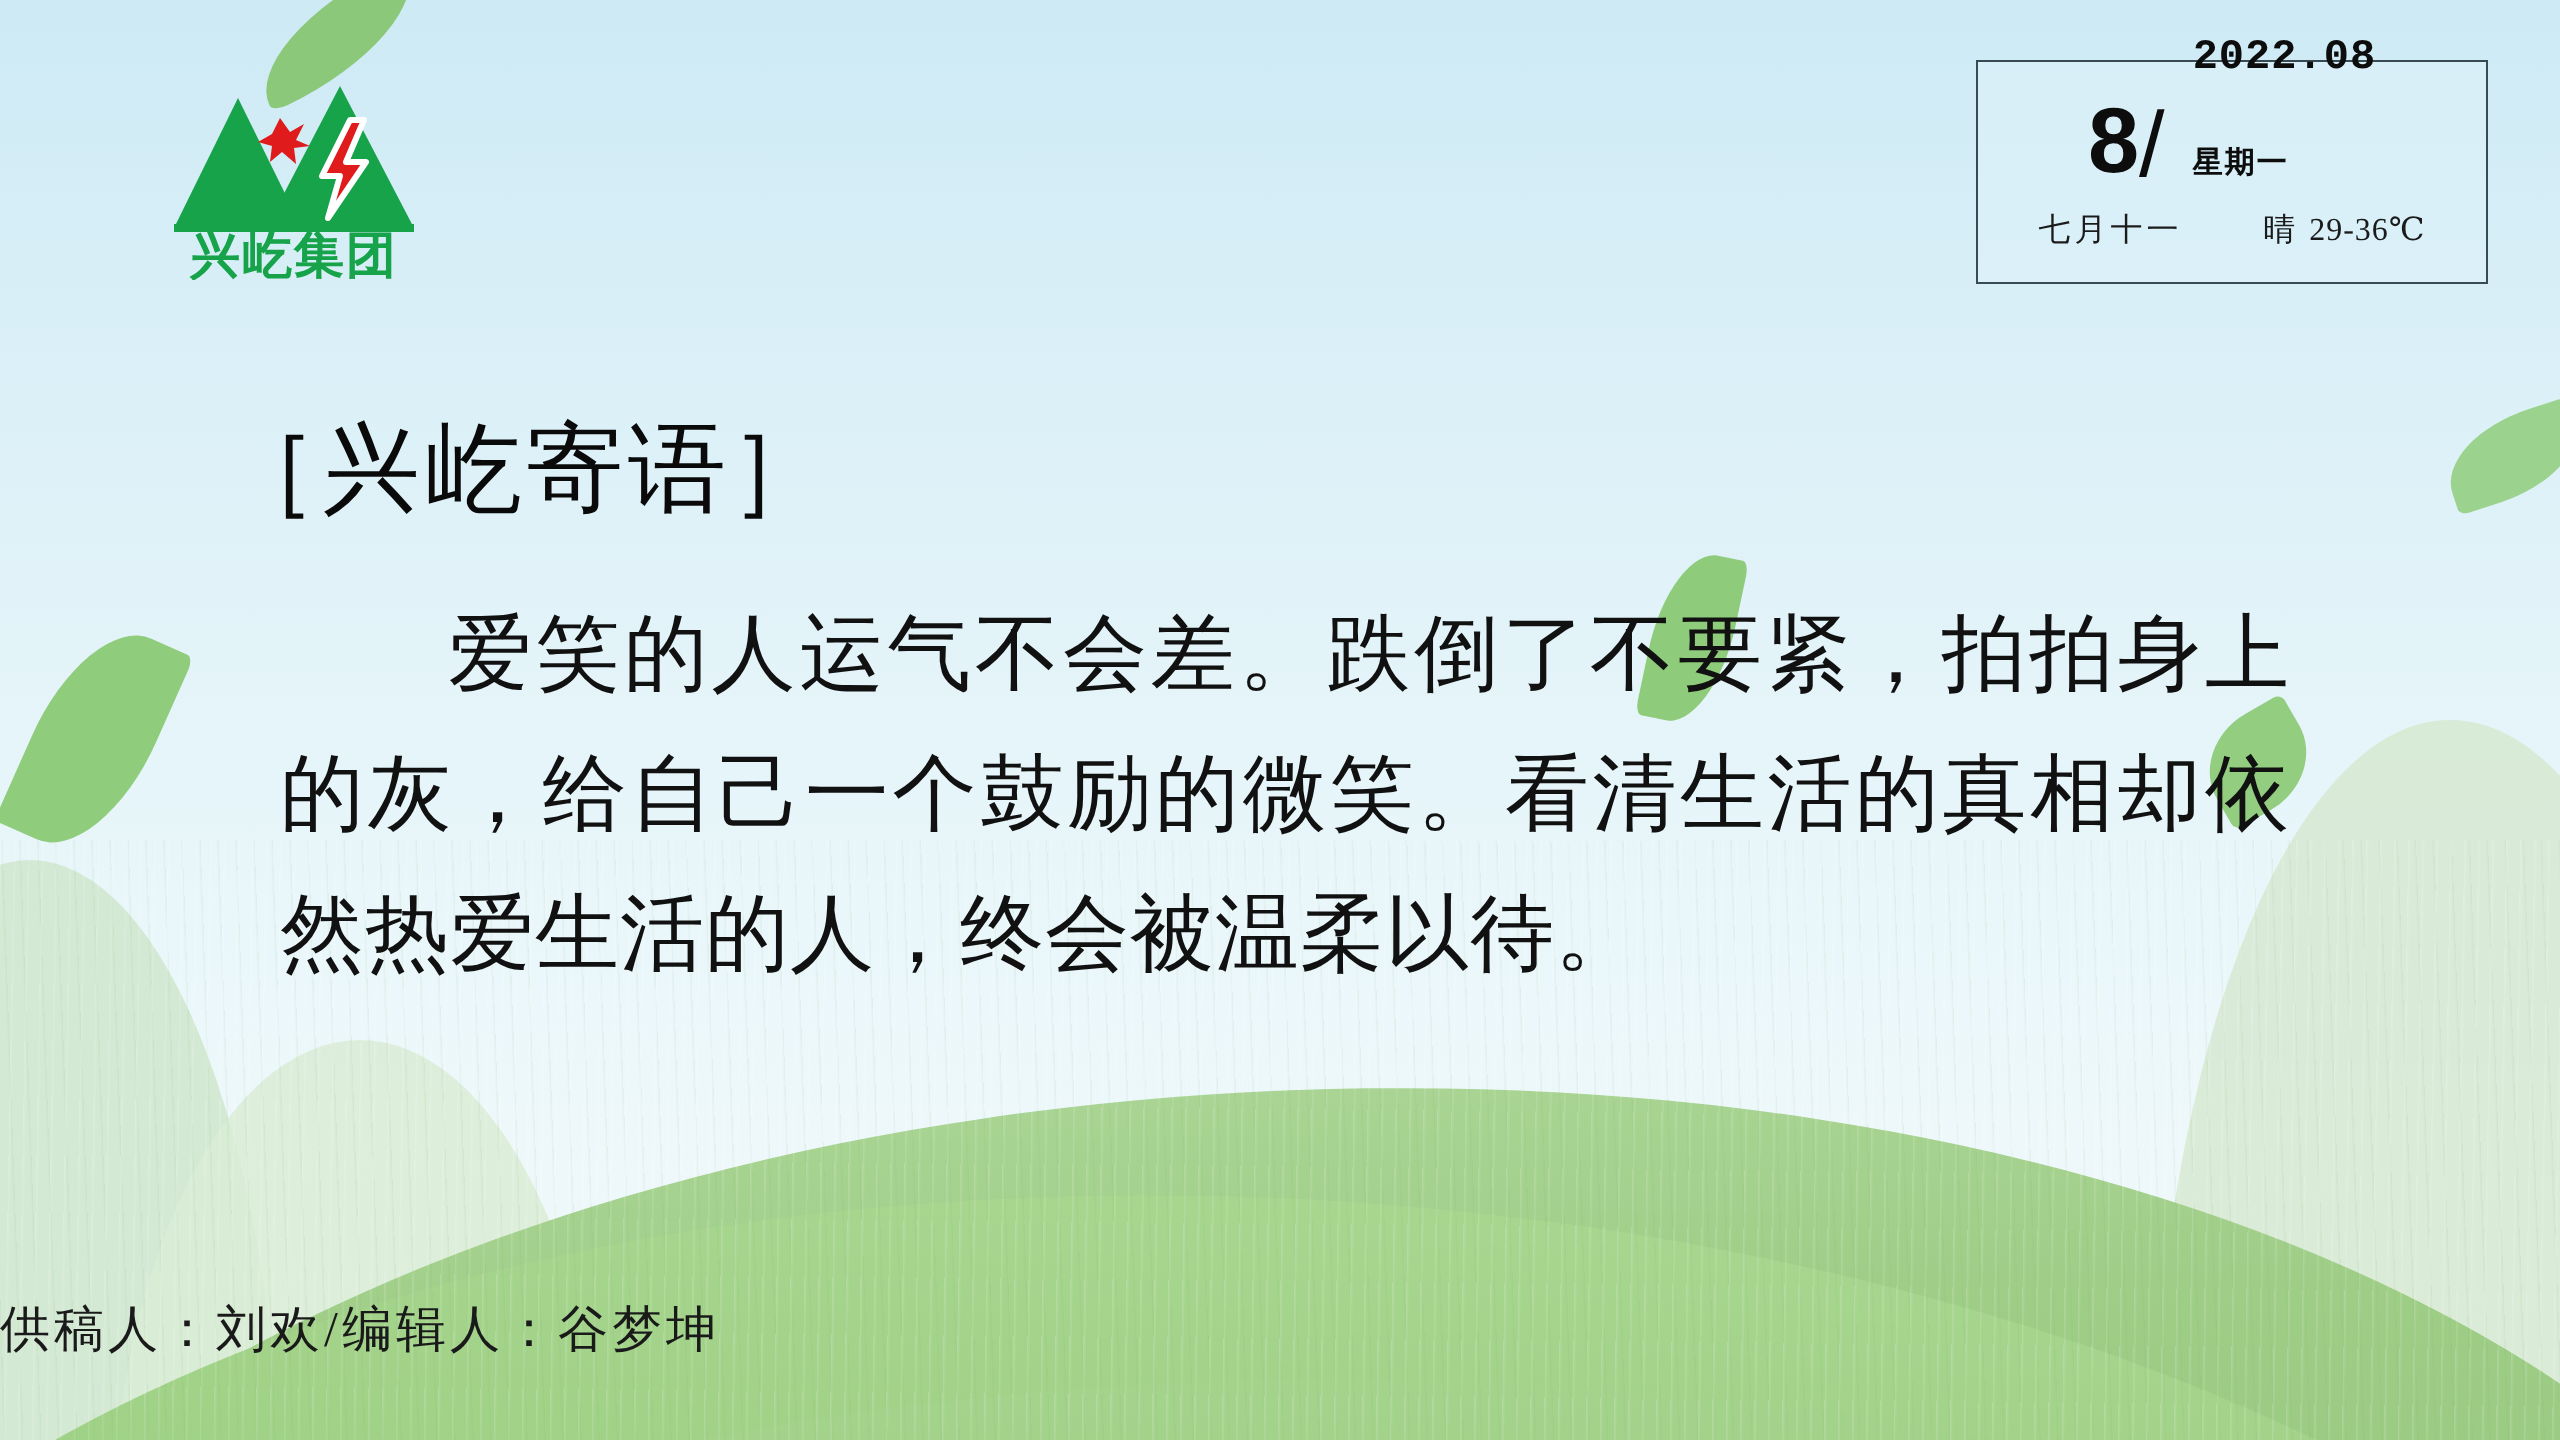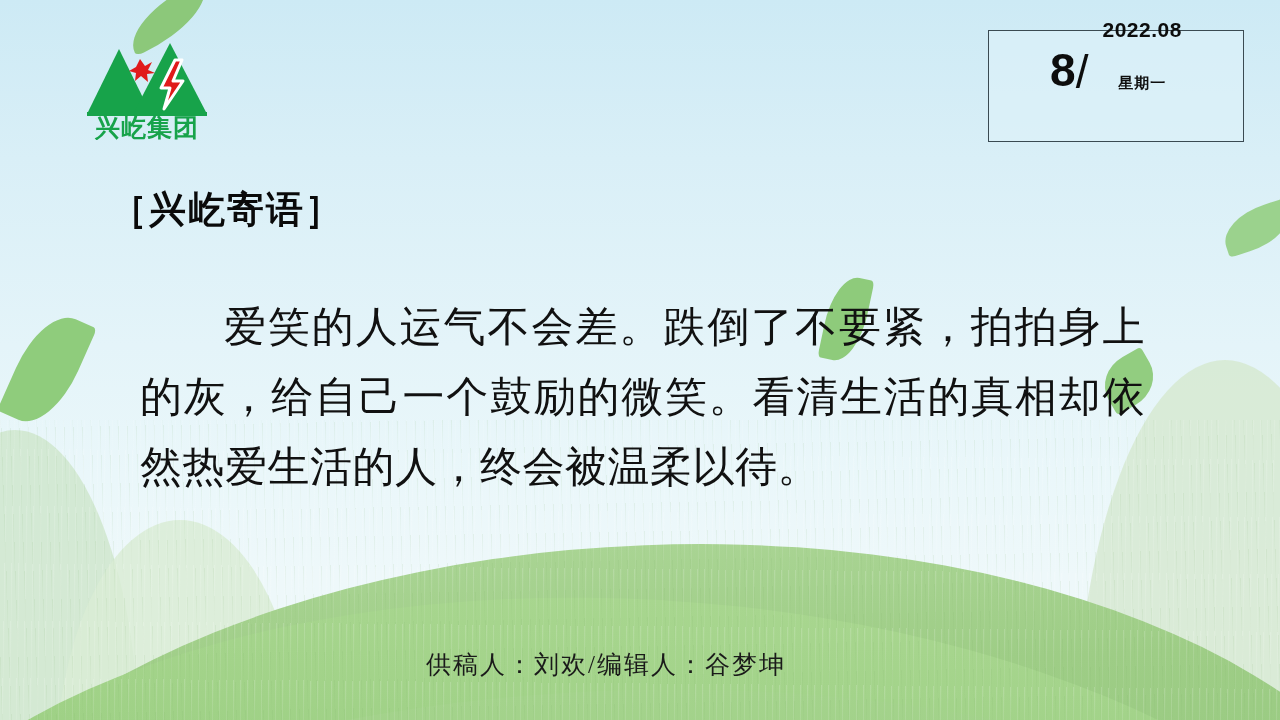--- a/index.html
+++ b/index.html
@@ -122,22 +122,23 @@
   .day-slash {
     font-size: 46px;
     font-weight: 400;
     line-height: 0.95;
     color: #0d0d0d;
     margin: 0 2px 0 1px;
     transform: translateY(2px);
   }
   .ym-block {
     margin-left: 12px;
-    text-align: center;
+    text-align: left;
     transform: translateY(-1px);
+    font-family: Liberation Mono, monospace;
   }
   .ym {
     font-size: 21px;
     font-weight: 700;
     color: #0d0d0d;
     letter-spacing: 0.5px;
     line-height: 1.15;
   }
   .weekday {
     font-size: 15px;
@@ -165,23 +166,23 @@
     font-size: 16px;
     color: #1b1b1b;
     letter-spacing: 1px;
   }
   .weather .temp { letter-spacing: 0.5px; margin-left: 6px; }
 
   
   .heading {
     position: absolute;
     left: 110px;
-    top: 185px;
-    font-size: 37px;
-    font-weight: 700;
+    top: 202px;
+    font-size: 49px;
+    font-weight: 400;
     color: #0a0a0a;
     letter-spacing: 2px;
     white-space: nowrap;
   }
   .body-text {
     position: absolute;
     left: 140px;
     top: 292px;
     width: 1005px;
     font-size: 42px;
@@ -190,21 +191,21 @@
     text-indent: 84px;
     letter-spacing: 0.5px;
     text-align: justify;
     text-justify: inter-character;
   }
   .credits {
     position: absolute;
     left: 0;
     right: 68px;
     top: 648px;
-    text-align: center;
+    text-align: left;
     font-family: "Liberation Serif", "DejaVu Serif", serif;
     font-size: 25px;
     color: #1a1a1a;
     letter-spacing: 2px;
   }
 </style>
 </head>
 <body>
 
 <div id="poster">
@@ -243,19 +244,25 @@
 
   <div class="date-card">
     <div class="date-top">
       <span class="day-num">8</span>
       <span class="day-slash">/</span>
       <span class="ym-block">
         <div class="ym">2022.08</div>
         <div class="weekday">星期一</div>
       </span>
     </div>
+    <div class="date-bottom">
+      <span class="lunar">七月十一</span>
+      <span class="weather">
+        <span>晴</span><span class="temp">29-36℃</span>
+      </span>
+    </div>
   </div>
 
   <div class="heading">［兴屹寄语］</div>
   <div class="body-text">爱笑的人运气不会差。跌倒了不要紧，拍拍身上的灰，给自己一个鼓励的微笑。看清生活的真相却依然热爱生活的人，终会被温柔以待。</div>
   <div class="credits">供稿人：刘欢/编辑人：谷梦坤</div>
 
 </div>
 
 </body></html>

